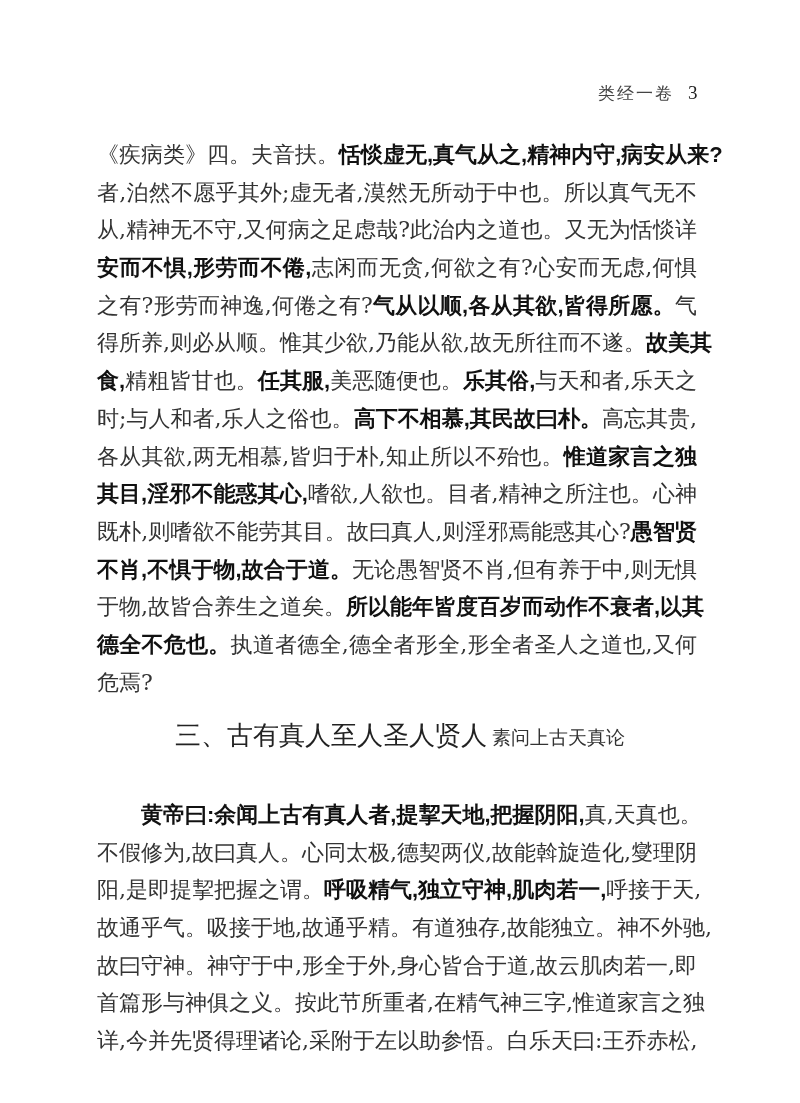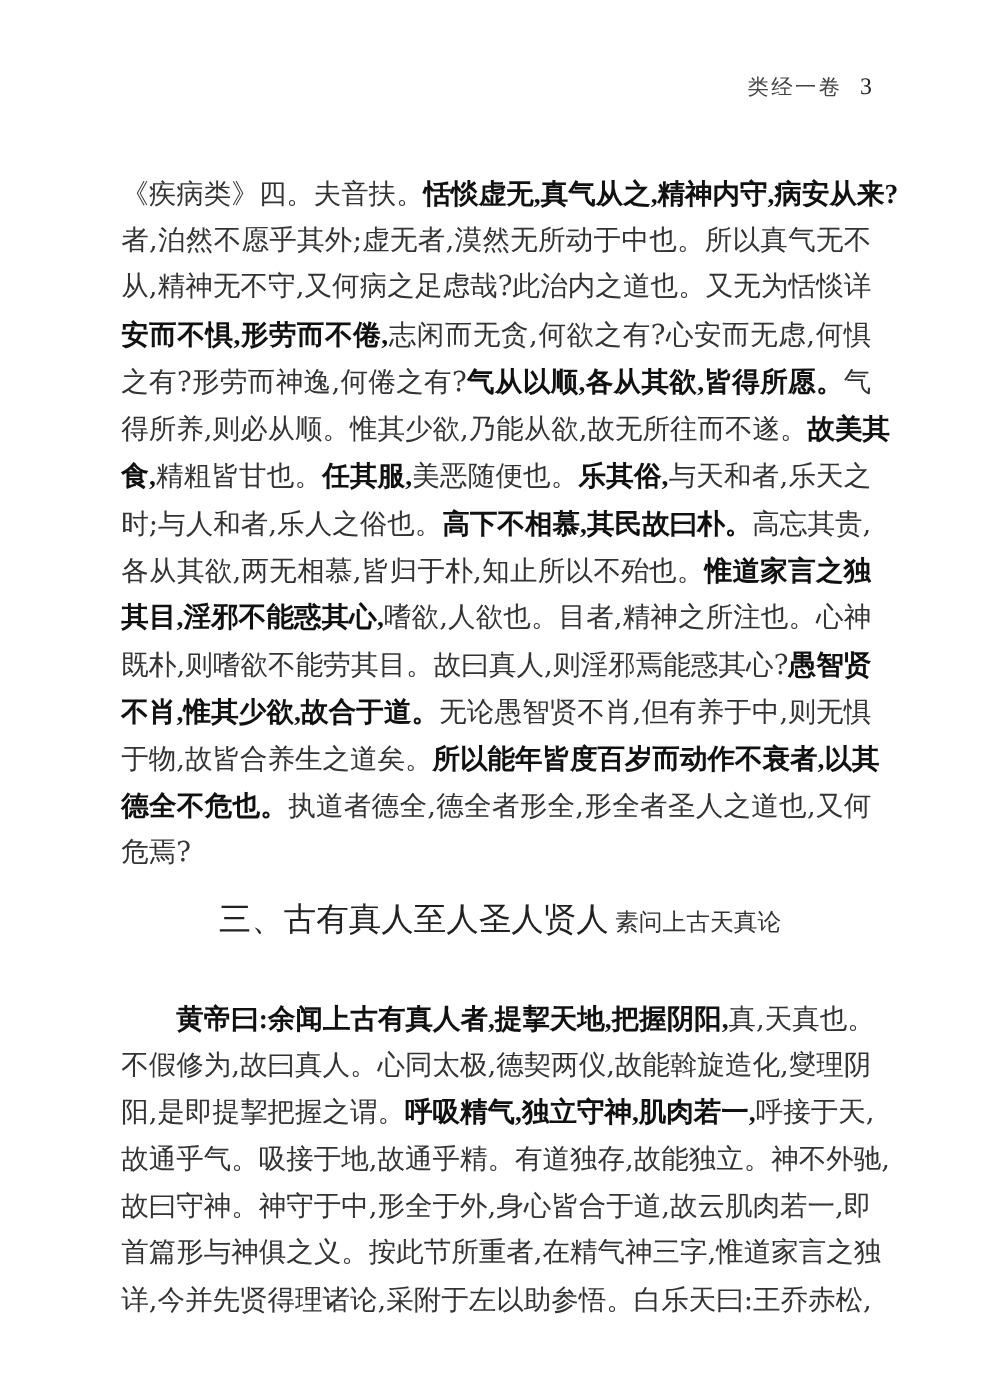--- a/index.html
+++ b/index.html
@@ -10,21 +10,21 @@
   body {
     width: 800px;
     height: 1103px;
     position: relative;
     overflow: hidden;
     font-family: "DejaVu Serif", "Liberation Serif", serif;
     color: #2a2a2a;
   }
   .running-head {
     position: absolute;
-    top: 58px;
+    top: 82px;
     left: 598px;
     font-size: 17px;
     color: #444;
     letter-spacing: 2px;
   }
   .running-head .page-num {
     margin-left: 14px;
     font-family: "Liberation Serif", serif;
     font-size: 19px;
     color: #222;
@@ -49,21 +49,21 @@
   }
   .line.indent {
     padding-left: 44px;
   }
   .n {
     font-family: "DejaVu Serif", "Liberation Serif", serif;
     font-weight: normal;
     color: #333;
   }
   .b {
-    font-family: Liberation Serif, serif;
+    font-family: Liberation Sans, sans-serif;
     font-weight: bold;
     color: #111;
   }
   #block1 { top: 136px; }
   .section-heading {
     position: absolute;
     top: 718px;
     left: 0;
     width: 800px;
     text-align: center;
@@ -90,21 +90,21 @@
     <div class="line"><span class="n">者,泊然不愿乎其外;虚无者,漠然无所动于中也。所以真气无不</span></div>
     <div class="line"><span class="n">从,精神无不守,又何病之足虑哉?此治内之道也。又无为恬惔详</span></div>
     <div class="line"><span class="b">安而不惧,形劳而不倦,</span><span class="n">志闲而无贪,何欲之有?心安而无虑,何惧</span></div>
     <div class="line"><span class="n">之有?形劳而神逸,何倦之有?</span><span class="b">气从以顺,各从其欲,皆得所愿。</span><span class="n">气</span></div>
     <div class="line"><span class="n">得所养,则必从顺。惟其少欲,乃能从欲,故无所往而不遂。</span><span class="b">故美其</span></div>
     <div class="line"><span class="b">食,</span><span class="n">精粗皆甘也。</span><span class="b">任其服,</span><span class="n">美恶随便也。</span><span class="b">乐其俗,</span><span class="n">与天和者,乐天之</span></div>
     <div class="line"><span class="n">时;与人和者,乐人之俗也。</span><span class="b">高下不相慕,其民故曰朴。</span><span class="n">高忘其贵,</span></div>
     <div class="line"><span class="n">各从其欲,两无相慕,皆归于朴,知止所以不殆也。</span><span class="b">惟道家言之独</span></div>
     <div class="line"><span class="b">其目,淫邪不能惑其心,</span><span class="n">嗜欲,人欲也。目者,精神之所注也。心神</span></div>
     <div class="line"><span class="n">既朴,则嗜欲不能劳其目。故曰真人,则淫邪焉能惑其心?</span><span class="b">愚智贤</span></div>
-    <div class="line"><span class="b">不肖,惟其少欲,故合于道。</span><span class="n">无论愚智贤不肖,但有养于中,则无惧</span></div>
+    <div class="line"><span class="b">不肖,不惧于物,故合于道。</span><span class="n">无论愚智贤不肖,但有养于中,则无惧</span></div>
     <div class="line"><span class="n">于物,故皆合养生之道矣。</span><span class="b">所以能年皆度百岁而动作不衰者,以其</span></div>
     <div class="line"><span class="b">德全不危也。</span><span class="n">执道者德全,德全者形全,形全者圣人之道也,又何</span></div>
     <div class="line last"><span class="n">危焉?</span></div>
   </div>
 
 <div class="section-heading">
   <span>三、古有真人至人圣人贤人</span><span class="sub">素问上古天真论</span>
 </div>
 
 <div id="block2" class="body-text">

